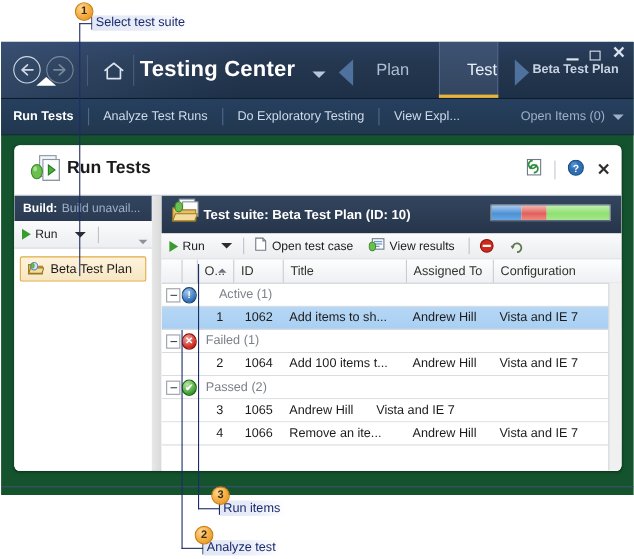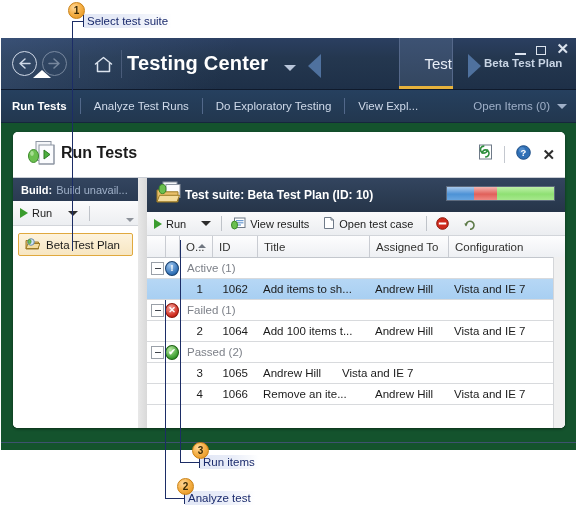--- a/index.html
+++ b/index.html
@@ -291,20 +291,21 @@
       <svg width="21" height="19" viewBox="0 0 21 19">
           <path d="M2.5 9 L10.5 2.5 L18.5 9 M4.5 8 V16.5 H16.5 V8" stroke="#dbe3ee" stroke-width="1.5" fill="none" stroke-linecap="round" stroke-linejoin="round"></path>
         </svg>
     </div>
     <div class="tb-sep" style="left:120px;"></div>
 
     <div class="app-title">Testing Center</div>
     <div class="title-caret"></div>
 
     <div class="chev-left"></div>
+    <div class="hub hub-plan">Plan</div>
     <div class="hub hub-test">Test</div>
     <div class="hub-test-underline"></div>
     <div class="chev-right"></div>
     <div class="plan-name">Beta Test Plan</div>
 
     <div class="wincontrols">
       <div class="wc wc-min"></div>
       <div class="wc wc-max"></div>
       <div class="wc wc-close">✕</div>
     </div>
@@ -414,39 +415,39 @@
 
         <div class="grid-toolbar">
           <span class="gt-item">
             <span class="play"></span>
             <span>Run</span>
           </span>
           <span class="tb-caret" style="margin-left:8px"></span>
           <span class="gt-div" style="margin-left:10px"></span>
           <span class="gt-item">
             <span>
+              <svg width="12" height="14" viewBox="0 0 12 14">
+                <path d="M1.5 1.5 h6.5 l2.5 2.5 v8.5 h-9 z" fill="#ffffff" stroke="#6f7a88"></path>
+                <path d="M8 1.5 v2.5 h2.5" fill="none" stroke="#6f7a88"></path>
+              </svg>
+            </span>
+            <span>Open test case</span>
+          </span>
+          <span class="gt-item">
+            <span>
               <svg width="15" height="14" viewBox="0 0 15 14">
                 <rect x="3.5" y="2" width="10.5" height="9.5" fill="#ffffff" stroke="#6f7a88"></rect>
                 <rect x="5" y="4" width="7.5" height="1.2" fill="#6b9bd2"></rect>
                 <rect x="5" y="6.2" width="7.5" height="1.2" fill="#6b9bd2"></rect>
                 <rect x="5" y="8.4" width="5" height="1.2" fill="#6b9bd2"></rect>
                 <ellipse cx="3.5" cy="9" rx="3" ry="4" fill="#6bbf4f" stroke="#3b8a2a"></ellipse>
               </svg>
             </span>
             <span>View results</span>
           </span>
-          <span class="gt-item">
-            <span>
-              <svg width="12" height="14" viewBox="0 0 12 14">
-                <path d="M1.5 1.5 h6.5 l2.5 2.5 v8.5 h-9 z" fill="#ffffff" stroke="#6f7a88"></path>
-                <path d="M8 1.5 v2.5 h2.5" fill="none" stroke="#6f7a88"></path>
-              </svg>
-            </span>
-            <span>Open test case</span>
-          </span>
           <span class="gt-div" style="margin-left:6px"></span>
           <span class="gt-item">
             <svg width="13" height="13" viewBox="0 0 13 13">
               <circle cx="6.5" cy="6.5" r="5.8" fill="#cf2a1d" stroke="#8c1509"></circle>
               <rect x="2.8" y="5.5" width="7.4" height="2" fill="#ffffff"></rect>
             </svg>
           </span>
           <span class="gt-item">
             <svg width="15" height="13" viewBox="0 0 15 13">
               <path d="M3 8.5 a4 4 0 1 1 4 3.8" fill="none" stroke="#5d7a48" stroke-width="1.6"></path>
@@ -471,21 +472,21 @@
 
           <div class="grp-row">
             <div class="cell c-exp" style="padding-left:0">
               <span class="expander">
                   <i></i>
                 </span>
             </div>
             <div class="cell c-icon" style="padding-left:0;justify-content:center">
               <span class="ico-circle ico-active">!</span>
             </div>
-            <div class="cell" style="flex:1;padding-left:8px">Active (1)</div>
+            <div class="cell" style="flex:1;padding-left:20px">Active (1)</div>
           </div>
           <div class="data-row sel">
             <div class="cell c-exp"></div>
             <div class="cell c-icon"></div>
             <div class="cell c-ord num">1</div>
             <div class="cell c-id num">1062</div>
             <div class="cell c-title">Add items to sh...</div>
             <div class="cell c-assign">Andrew Hill</div>
             <div class="cell c-config">Vista and IE 7</div>
           </div>

